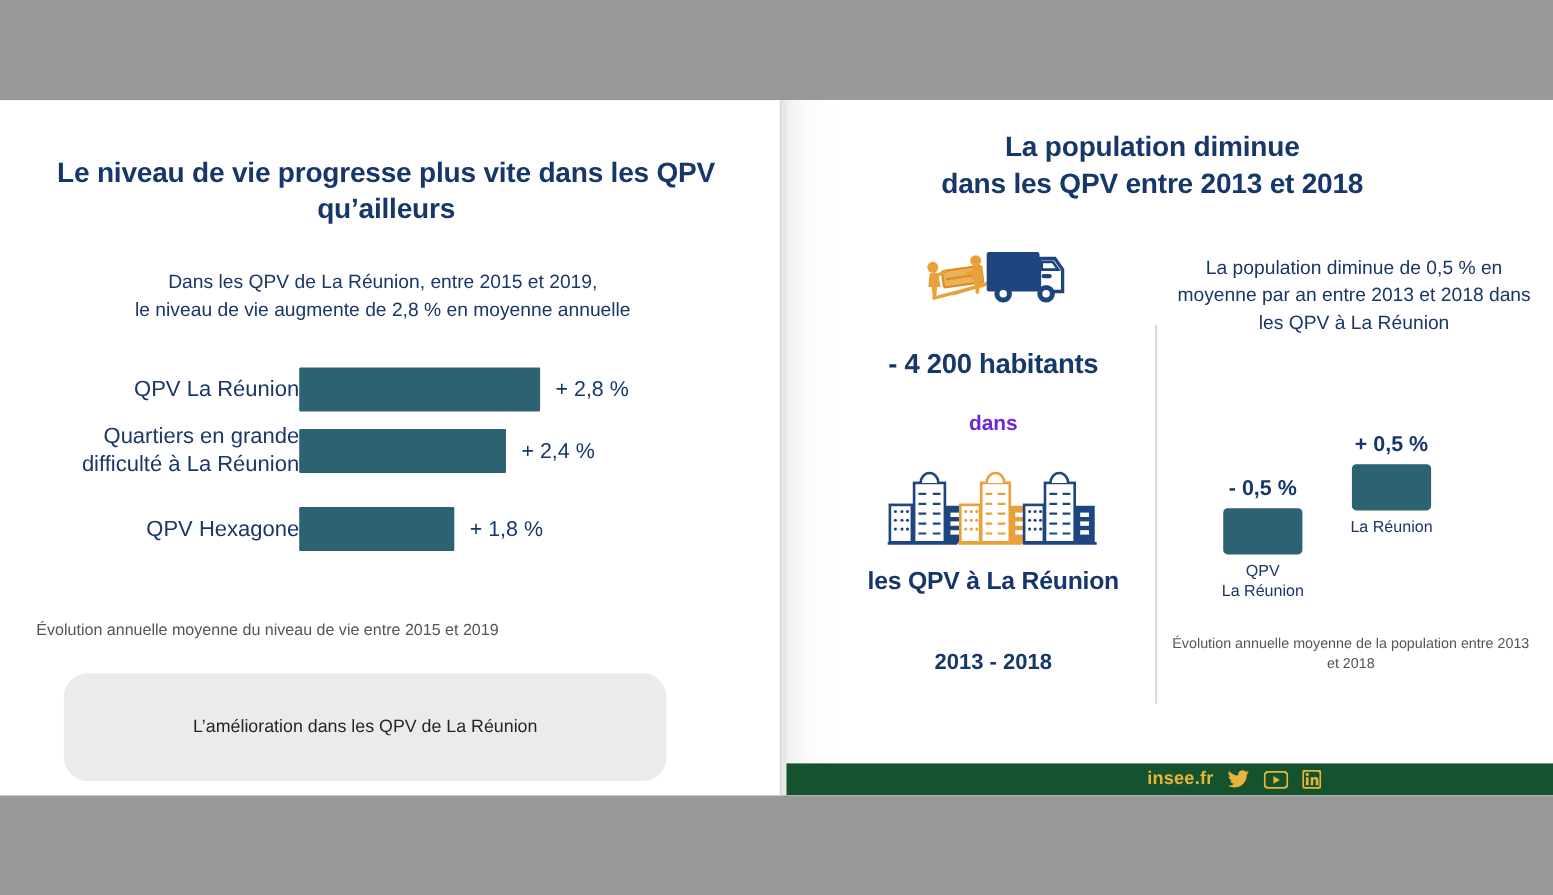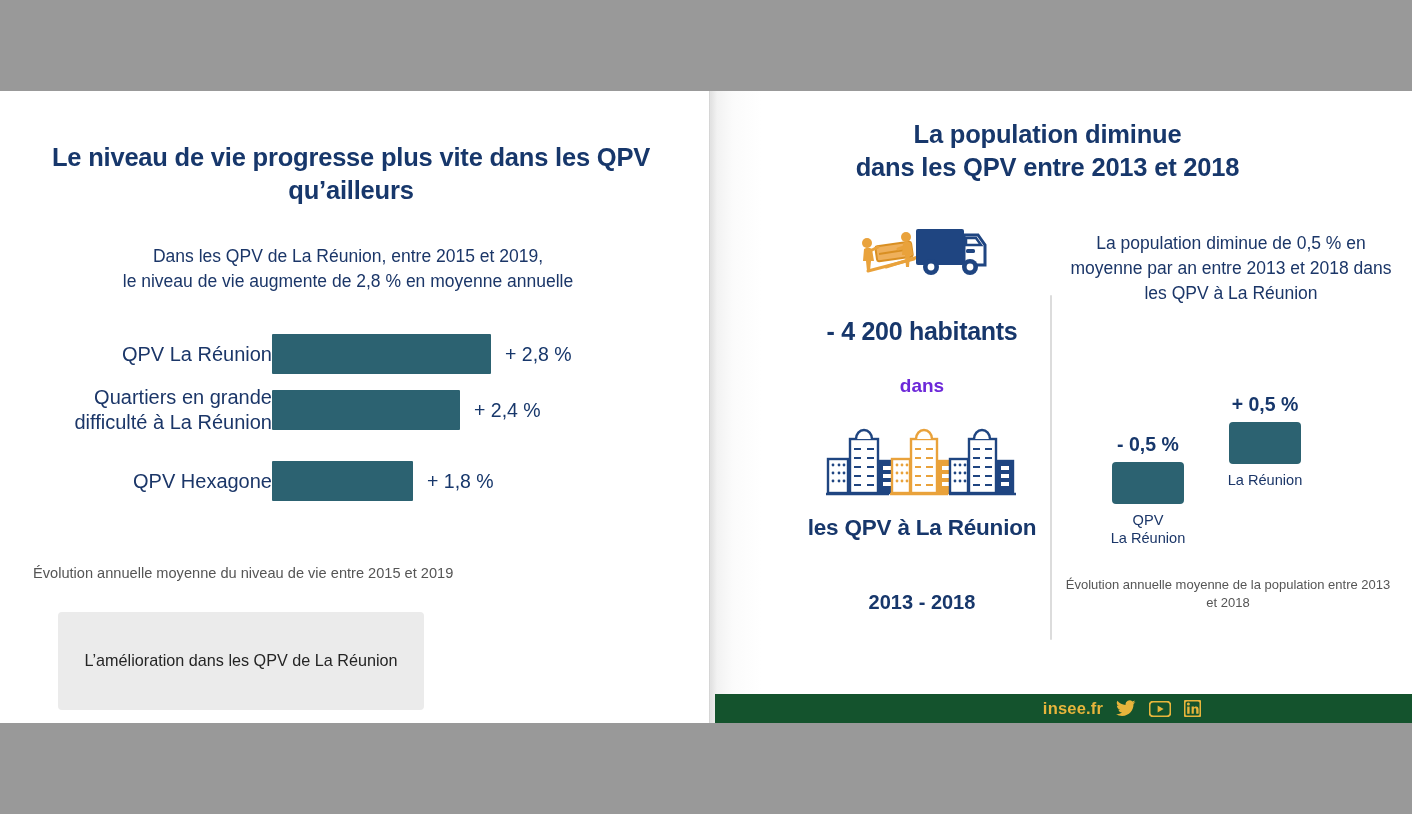--- a/index.html
+++ b/index.html
@@ -128,23 +128,23 @@
     position: absolute;
     left: 33px; top: 449px;
     width: 620px;
     font-size: 14.6px;
     color: #555;
   }
 
   #callout {
     position: absolute;
     left: 58px; top: 498px;
-    width: 366px; height: 98px;
+    width: 548px; height: 98px;
     background: #ebebeb;
-    border-radius: 4px;
+    border-radius: 22px;
     display: flex;
     align-items: center;
     justify-content: center;
   }
   #callout .callout-text {
     color: #252525;
     text-align: center;
     font-size: 16.2px;
     line-height: 1.48;
   }
@@ -153,21 +153,21 @@
   #right-title {
     position: absolute;
     left: 755px; top: 27px;
     width: 585px;
     font-size: 25.5px;
   }
 
   
   #center-col {
     position: absolute;
-    left: 777px; top: 130px;
+    left: 758px; top: 130px;
     width: 290px;
   }
   #truck-icon {
     width: 132px; height: 62px;
     margin: 0 auto;
     display: block;
   }
   #big-number {
     text-align: center;
     color: #17376b;

